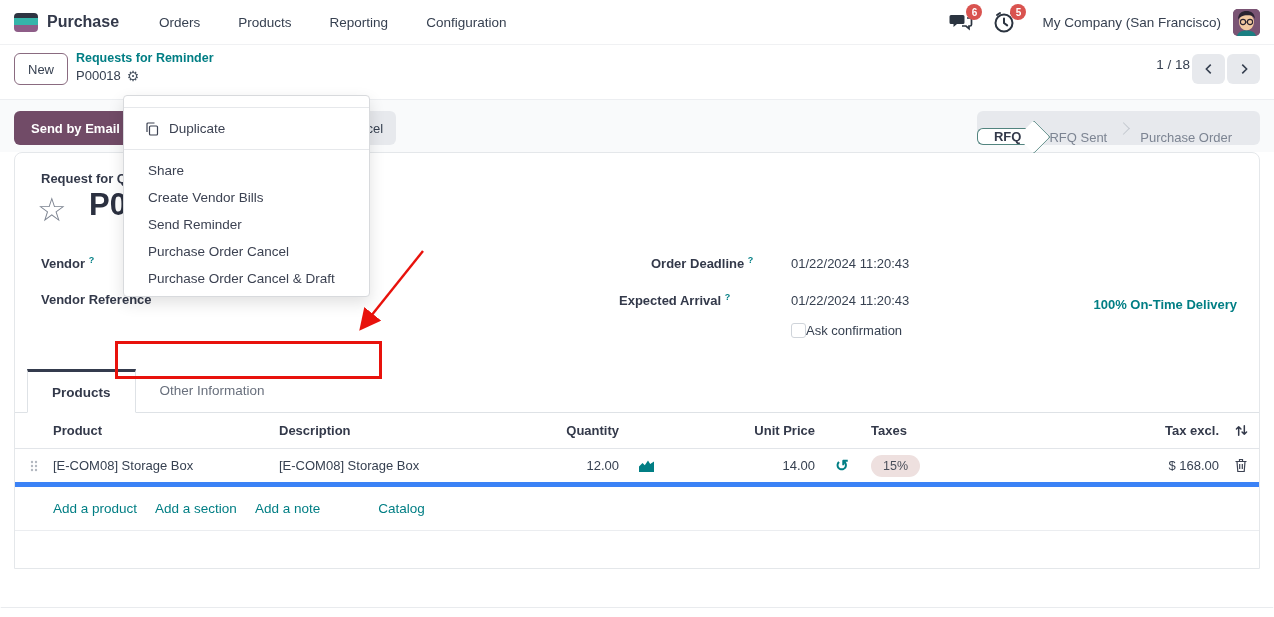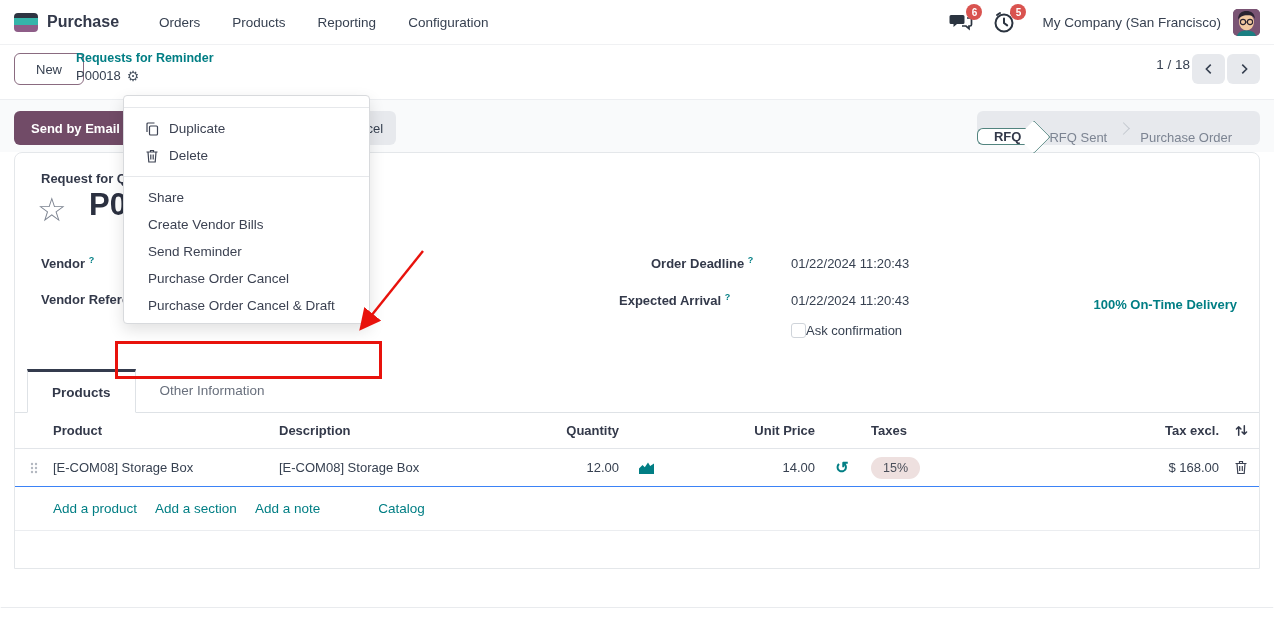--- a/index.html
+++ b/index.html
@@ -7,31 +7,31 @@
   .page { position:relative; width:1274px; height:617px; overflow:hidden; background:#fff; color:#374151; font-size:13px;border-radius:14px; }
 
   
   .navbar { position:absolute; left:0; top:0; width:1274px; height:45px; background:#fff; display:flex; align-items:center; border-bottom:1px solid #f0f1f3; }
   .brand { display:flex; align-items:center; gap:9px; margin-left:14px; cursor:pointer; }
   .brand-icon { width:24px; height:19px; border-radius:4px; overflow:hidden; display:flex; flex-direction:column; }
   .brand-icon .s1 { height:5px; background:#2e3442; }
   .brand-icon .s2 { height:7px; background:#35b5aa; }
   .brand-icon .s3 { flex:1; background:#8e5d88; }
   .app-title { font-size:16px; font-weight:700; color:#33394a; }
-  .nav-menu { display:flex; align-items:center; margin-left:28px; gap:8px; }
+  .nav-menu { display:flex; align-items:center; margin-left:28px; gap:14px; }
   .nav-item { padding:6px 12px; font-size:13.5px; color:#374151; border-radius:6px; cursor:pointer; }
   .nav-right { margin-left:auto; display:flex; align-items:center; margin-right:14px; }
   .systray-icon { position:relative; width:26px; height:26px; margin-right:18px; cursor:pointer; }
   .badge { position:absolute; top:-5px; right:-8px; min-width:16px; height:16px; border-radius:8px; background:#d9534f; color:#fff; font-size:10px; font-weight:700; display:flex; align-items:center; justify-content:center; padding:0 3px; }
   .company-name { font-size:13.5px; color:#374151; margin:0 12px 0 6px; cursor:pointer; }
   .avatar { width:27px; height:27px; border-radius:5px; background:#7a5474; overflow:hidden; position:relative; cursor:pointer; }
 
   
   .control-panel { position:absolute; left:0; top:45px; width:1274px; height:55px; background:#fff; border-bottom:1px solid #eceef1; }
-  .btn-new { position:absolute; left:14px; top:8px; height:32px; padding:0 21px; background:#fff; border:1px solid #8a6b80; border-radius:6px; font-size:13px; font-weight:500; color:#374151; cursor:pointer; }
+  .btn-new { position:absolute; left:14px; top:8px; height:32px; padding:0 13px; background:#fff; border:1px solid #8a6b80; border-radius:6px; font-size:13px; font-weight:500; color:#374151; cursor:pointer; }
   .bc-col { position:absolute; left:76px; top:6px; line-height:15px; }
   .bc-parent { color:#017e84; font-weight:700; font-size:12.5px; cursor:pointer; display:block; margin-bottom:2px; }
   .bc-current { color:#374151; font-size:13px; display:flex; align-items:center; gap:6px; }
   .gear-btn { color:#4b5563; font-size:14px; cursor:pointer; line-height:1; }
   .pager { position:absolute; right:84px; top:12px; font-size:13.5px; color:#374151; }
   .pager-btns { position:absolute; right:14px; top:9px; display:flex; gap:2px; }
   .pager-btn { width:33px; height:30px; background:#e7e9ed; border:none; border-radius:6px; display:flex; align-items:center; justify-content:center; cursor:pointer; }
 
   
   .action-row { position:absolute; left:0; top:100px; width:1274px; height:52px; background:#f9fafb; }
@@ -60,21 +60,21 @@
   .notebook { position:absolute; left:0; top:216px; width:100%; }
   .tabs { display:flex; align-items:stretch; height:44px; border-bottom:1px solid #dee2e6; padding-left:12px; }
   .tab { display:flex; align-items:center; padding:0 24px; cursor:pointer; font-size:13.5px; }
   .tab.active { background:#fff; border:1px solid #dee2e6; border-bottom:1px solid #fff; border-top:3px solid #343b4d; margin-bottom:-1px; font-weight:700; color:#33394a; }
   .tab.inactive { color:#69707d; }
 
   
   .olines { width:100%; }
   .orow { display:grid; grid-template-columns:38px 226px 1fr 90px 46px 150px 46px 238px 120px 36px; align-items:center; }
   .ohead { height:36px; border-bottom:1px solid #e2e5e9; font-weight:700; color:#33394a; }
-  .oline { height:38px; border-bottom:1px solid #3b82f6; }
+  .oline { height:38px; border-bottom:5px solid #3b82f6; }
   .cell-r { text-align:right; padding-right:4px; }
   .handle { display:flex; justify-content:center; cursor:grab; }
   .cicon { display:flex; justify-content:center; align-items:center; }
   .tax-pill { display:inline-flex; align-items:center; height:22px; padding:0 12px; border-radius:12px; background:#eee0df; color:#4a4f5a; font-size:12.5px; margin-left:6px; cursor:pointer; }
   .hist-glyph { color:#017e84; font-weight:700; font-size:16px; cursor:pointer; line-height:1; }
   .links-row { height:44px; display:flex; align-items:center; gap:18px; padding-left:38px; border-bottom:1px solid #ebedf0; }
   .tlink { color:#017e84; font-size:13.5px; cursor:pointer; }
   .tlink.catalog { margin-left:40px; }
 
   
@@ -278,28 +278,20 @@
     <div class="dsep"></div>
     <div class="ditem with-icon">
       <span class="micon">
         <svg class="ico" width="16" height="16" viewBox="0 0 16 16">
             <rect x="5.5" y="5" width="8" height="9" rx="1" fill="none" stroke="#3c4252" stroke-width="1.2"></rect>
             <path d="M3 11V3a1 1 0 0 1 1-1h6.5" fill="none" stroke="#3c4252" stroke-width="1.2"></path>
           </svg>
       </span>
       <span>Duplicate</span>
     </div>
-    <div class="ditem with-icon">
-      <span class="micon">
-        <svg class="ico" width="16" height="16" viewBox="0 0 16 16">
-            <path d="M2.5 4h11M6.5 4V2.5h3V4M4 4l.8 10h6.4L12 4M6.8 6.5v5M9.2 6.5v5" fill="none" stroke="#3c4252" stroke-width="1.2"></path>
-          </svg>
-      </span>
-      <span>Delete</span>
-    </div>
     <div class="dsep"></div>
     <div class="ditem">
         <span>Share</span>
       </div>
     <div class="ditem">
         <span>Create Vendor Bills</span>
       </div>
     <div class="ditem">
         <span>Send Reminder</span>
       </div>

